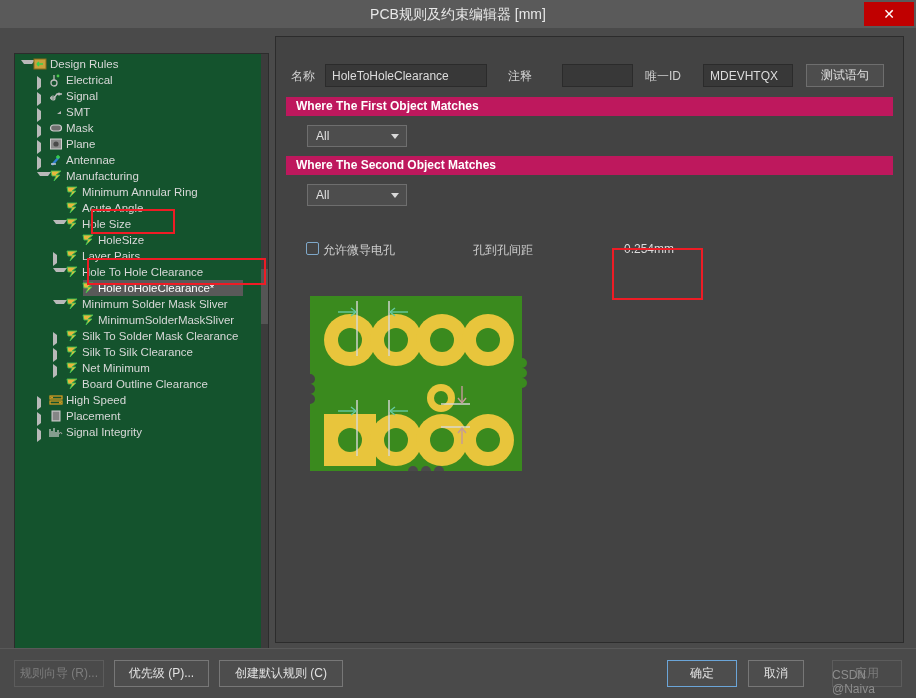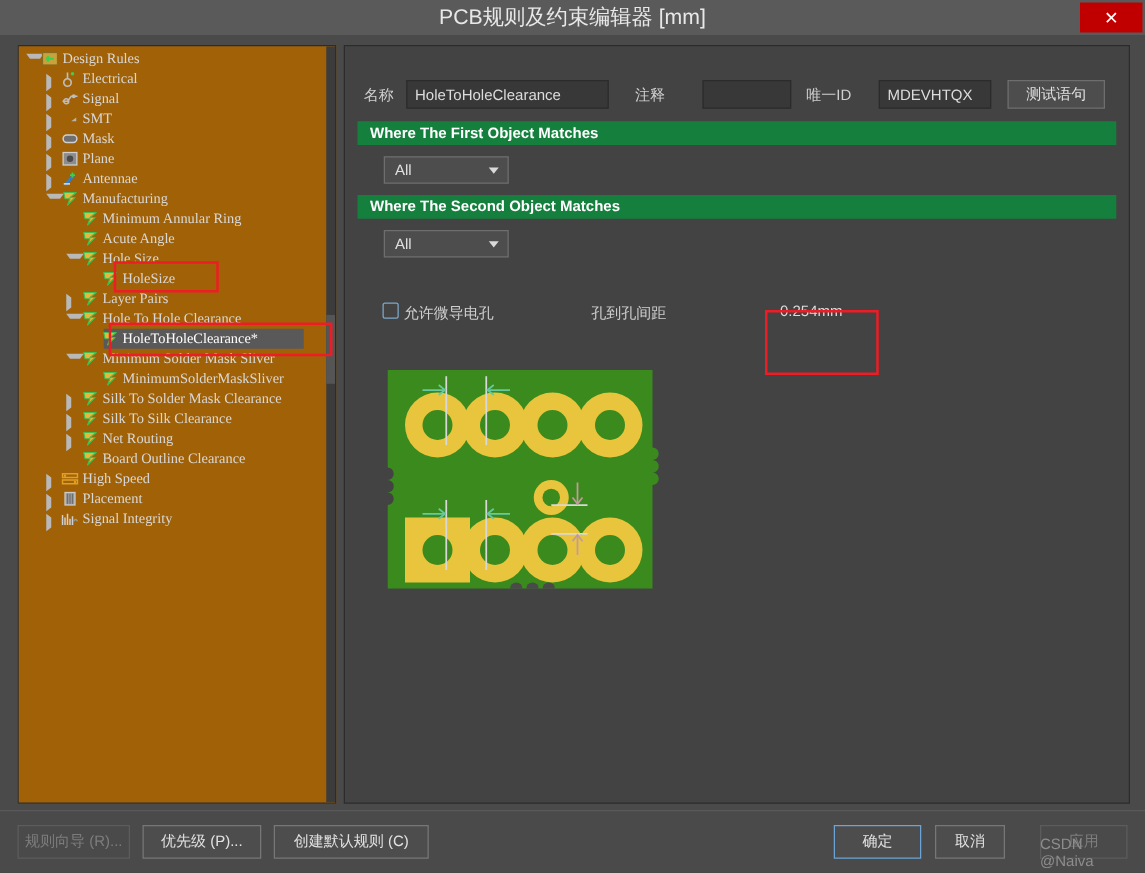--- a/index.html
+++ b/index.html
@@ -13,40 +13,39 @@
   .window{position:relative;width:916px;height:698px;background:#4a4a4a;}
 
   
   .titlebar{
     position:absolute;left:0;top:0;width:916px;height:28px;
     background:#5a5a5a;
   }
   .titlebar-text{
     position:absolute;left:0;top:0;width:916px;height:28px;
     line-height:28px;text-align:center;
-    font-size:17px;color:#e8e8e8;
+    font-size:14px;color:#e8e8e8;
   }
   .close-btn{
     position:absolute;right:2px;top:2px;width:50px;height:24px;
     background:#c00000;color:#fff;font-size:14px;font-weight:bold;
     display:flex;align-items:center;justify-content:center;cursor:pointer;
   }
 
   
   .body-area{
     position:absolute;left:0;top:28px;width:916px;height:620px;
     background:#4a4a4a;
   }
 
   
   .tree-panel{
-    position:absolute;left:14px;top:8px;width:253px;height:605px;
-    background:#a16207;border:1px solid #2c2c2c;
+    position:absolute;left:14px;top:25px;width:253px;height:605px;
+    background:#14532d;border:1px solid #2c2c2c;
     overflow:hidden;
-    font-family:Liberation Serif, serif;
   }
   .tree-inner{position:absolute;left:0;top:0;width:253px;height:605px;}
   .tree-scroll{
     position:absolute;right:0;top:0;width:7px;height:605px;background:#3c3c3c;
   }
   .tree-thumb{
     position:absolute;right:0;top:215px;width:7px;height:55px;background:#555;
   }
   .node{
     position:relative;height:16px;line-height:16px;white-space:nowrap;
@@ -83,21 +82,21 @@
     position:absolute;background:#383838;border:1px solid #2b2b2b;
     color:#dcdcdc;font-size:12px;line-height:22px;padding:0 6px;
     box-sizing:border-box;
   }
   .btn{
     position:absolute;background:#4d4d4d;border:1px solid #6e6e6e;
     color:#e2e2e2;font-size:12px;display:flex;align-items:center;
     justify-content:center;cursor:pointer;box-sizing:border-box;
   }
   .section-hdr{
-    position:absolute;background:#15803d;color:#ffffff;
+    position:absolute;background:#be185d;color:#ffffff;
     font-size:12px;font-weight:bold;line-height:19px;padding-left:10px;
     box-sizing:border-box;
   }
   .combo{
     position:absolute;background:#4d4d4d;border:1px solid #6e6e6e;
     color:#e0e0e0;font-size:12px;line-height:20px;padding-left:8px;
     box-sizing:border-box;cursor:pointer;
   }
   .combo .caret{
     position:absolute;right:7px;top:8px;width:0;height:0;
@@ -279,21 +278,21 @@
             <div class="ico" style="left: 50px;"><svg width="14" height="14" viewBox="0 0 14 14">
                 <path d="M2 2h10l-5 4h4l-6 6 2-5H3z" fill="#e8b73c" stroke="#3fbf4f" stroke-width="0.9" stroke-linejoin="round"></path>
               </svg></div>
             <div class="lbl" style="left: 67px;">Silk To Silk Clearance</div>
           </div>
           <div class="node" style="position: absolute; left: 0px; top: 306px; width: 253px;">
             <div class="arrow arrow-right" style="left: 38px;"></div>
             <div class="ico" style="left: 50px;"><svg width="14" height="14" viewBox="0 0 14 14">
                 <path d="M2 2h10l-5 4h4l-6 6 2-5H3z" fill="#e8b73c" stroke="#3fbf4f" stroke-width="0.9" stroke-linejoin="round"></path>
               </svg></div>
-            <div class="lbl" style="left: 67px;">Net Routing</div>
+            <div class="lbl" style="left: 67px;">Net Minimum</div>
           </div>
           <div class="node" style="position: absolute; left: 0px; top: 322px; width: 253px;">
             <div class="ico" style="left: 50px;"><svg width="14" height="14" viewBox="0 0 14 14">
                 <path d="M2 2h10l-5 4h4l-6 6 2-5H3z" fill="#e8b73c" stroke="#3fbf4f" stroke-width="0.9" stroke-linejoin="round"></path>
               </svg></div>
             <div class="lbl" style="left: 67px;">Board Outline Clearance</div>
           </div>
           <div class="node" style="position: absolute; left: 0px; top: 338px; width: 253px;">
             <div class="arrow arrow-right" style="left: 22px;"></div>
             <div class="ico" style="left: 34px;"><svg width="14" height="14" viewBox="0 0 14 14">

